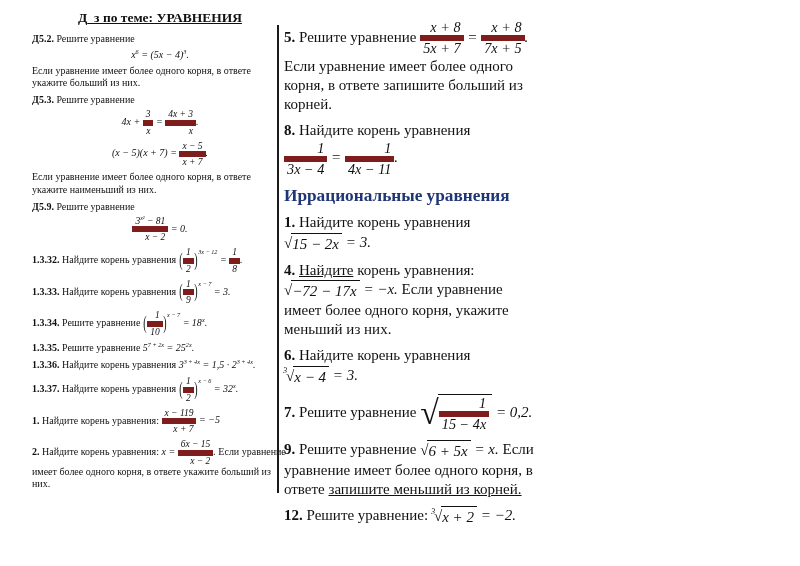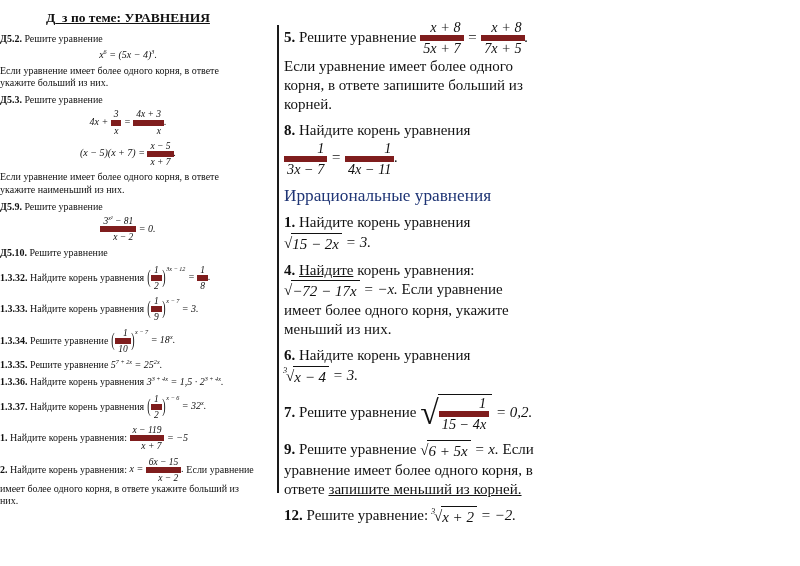--- a/index.html
+++ b/index.html
@@ -1,23 +1,23 @@
 <!DOCTYPE html>
 <html style="--accent: #1f3575;"><head>
 <meta charset="utf-8">
 <style>
   html,body{margin:0;padding:0;background:#fff;}
   body{width:800px;height:566px;overflow:hidden;font-family:"Liberation Serif","DejaVu Serif",serif;color:#111;}
   .page{position:relative;width:800px;height:566px;background:#fff;}
   .col{position:absolute;}
-  .col-left{left:0;top:10px;width:256px;font-size:10px;line-height:1.22;}
+  .col-left{left:32px;top:10px;width:256px;font-size:10px;line-height:1.22;}
   .col-right{left:284px;top:20px;width:258px;font-size:15px;line-height:1.28;}
   .divider{position:absolute;left:277px;top:25px;width:2px;height:468px;background:#1a1a1a;}
   .doc-title{text-align:center;font-weight:bold;font-size:13.5px;text-decoration:underline;margin-bottom:7px;}
-  .sec-heading{color:var(--accent,#1f3575);font-weight:normal;font-size:1.15em;margin:8px 0 6px 0;}
+  .sec-heading{color:var(--accent,#1f3575);font-weight:bold;font-size:1.15em;margin:8px 0 6px 0;}
   .problem{margin-bottom:5px;}
   .col-right .problem{margin-bottom:7px;}
   .plabel{font-weight:bold;}
   .display{text-align:center;margin:3px 0 4px 0;}
   .note{margin-top:1px;}
   .ul{text-decoration:underline;}
   
   .math{font-style:italic;white-space:nowrap;}
   .math sup{font-size:0.62em;font-style:italic;vertical-align:super;line-height:0;}
   .big + sup{vertical-align:9px;}
@@ -49,23 +49,20 @@
         </div>
         <div class="problem">
           <div class="display"><span class="math"><span>(x − 5)(x + 7) = </span><span class="frac"><span class="num"><span>x − 5</span></span><span class="den"><span>x + 7</span></span></span><span>.</span></span></div>
           <div class="note">Если уравнение имеет более одного корня, в ответе укажите наименьший из них.</div>
         </div>
         <div class="problem">
           <div class="pline"><span class="plabel">Д5.9.</span><span> Решите уравнение</span></div>
           <div class="display"><span class="math"><span class="frac"><span class="num"><span>3</span><sup>x²</sup><span> − 81</span></span><span class="den"><span>x − 2</span></span></span><span> = 0.</span></span></div>
         </div>
         <div class="problem">
-          <div class="pline"><span class="plabel">Д5.10.</span><span> Решите уравнение</span></div>
-        </div>
-        <div class="problem">
           <div class="pline"><span class="plabel">1.3.32.</span><span> Найдите корень уравнения </span><span class="math"><span class="big">(</span><span class="frac"><span class="num"><span>1</span></span><span class="den"><span>2</span></span></span><span class="big">)</span><sup>3x − 12</sup><span> = </span><span class="frac"><span class="num"><span>1</span></span><span class="den"><span>8</span></span></span><span>.</span></span></div>
         </div>
         <div class="problem">
           <div class="pline"><span class="plabel">1.3.33.</span><span> Найдите корень уравнения </span><span class="math"><span class="big">(</span><span class="frac"><span class="num"><span>1</span></span><span class="den"><span>9</span></span></span><span class="big">)</span><sup>x − 7</sup><span> = 3.</span></span></div>
         </div>
         <div class="problem">
           <div class="pline"><span class="plabel">1.3.34.</span><span> Решите уравнение </span><span class="math"><span class="big">(</span><span class="frac"><span class="num"><span>1</span></span><span class="den"><span>10</span></span></span><span class="big">)</span><sup>x − 7</sup><span> = 18</span><sup>x</sup><span>.</span></span></div>
         </div>
         <div class="problem">
           <div class="pline"><span class="plabel">1.3.35.</span><span> Решите уравнение </span><span class="math"><span>5</span><sup>7 + 2x</sup><span> = 25</span><sup>2x</sup><span>.</span></span></div>
@@ -84,21 +81,21 @@
         </div>
       </div>
   </div>
   <div class="divider"></div>
   <div class="col col-right">
     <div id="col-right-content">
         <div class="problem">
           <div class="pline"><span class="plabel">5.</span><span> Решите уравнение </span><span class="math"><span class="frac"><span class="num"><span>x + 8</span></span><span class="den"><span>5x + 7</span></span></span><span> = </span><span class="frac"><span class="num"><span>x + 8</span></span><span class="den"><span>7x + 5</span></span></span><span>.</span></span><span> Если уравнение имеет более одного корня, в ответе запишите больший из корней.</span></div>
         </div>
         <div class="problem">
-          <div class="pline"><span class="plabel">8.</span><span> Найдите корень уравнения </span><span class="math"><span class="frac"><span class="num"><span>1</span></span><span class="den"><span>3x − 7</span></span></span><span> = </span><span class="frac"><span class="num"><span>1</span></span><span class="den"><span>4x − 11</span></span></span><span>.</span></span></div>
+          <div class="pline"><span class="plabel">8.</span><span> Найдите корень уравнения </span><span class="math"><span class="frac"><span class="num"><span>1</span></span><span class="den"><span>3x − 4</span></span></span><span> = </span><span class="frac"><span class="num"><span>1</span></span><span class="den"><span>4x − 11</span></span></span><span>.</span></span></div>
         </div>
         <div class="sec-heading">Иррациональные уравнения</div>
         <div class="problem">
           <div class="pline"><span class="plabel">1.</span><span> Найдите корень уравнения </span><span class="math"><span class="sqrt"><span class="rad">√</span><span class="cnt"><span>15 − 2x</span></span></span><span> = 3.</span></span></div>
         </div>
         <div class="problem">
           <div class="pline"><span class="plabel">4.</span><span> </span><span class="ul">Найдите</span><span> корень уравнения: </span><span class="math"><span class="sqrt"><span class="rad">√</span><span class="cnt"><span>−72 − 17x</span></span></span><span> = −x.</span></span><span> Если уравнение имеет более одного корня, укажите меньший из них.</span></div>
         </div>
         <div class="problem">
           <div class="pline"><span class="plabel">6.</span><span> Найдите корень уравнения </span><span class="math"><span class="sqrt"><span class="idx">3</span><span class="rad">√</span><span class="cnt"><span>x − 4</span></span></span><span> = 3.</span></span></div>

